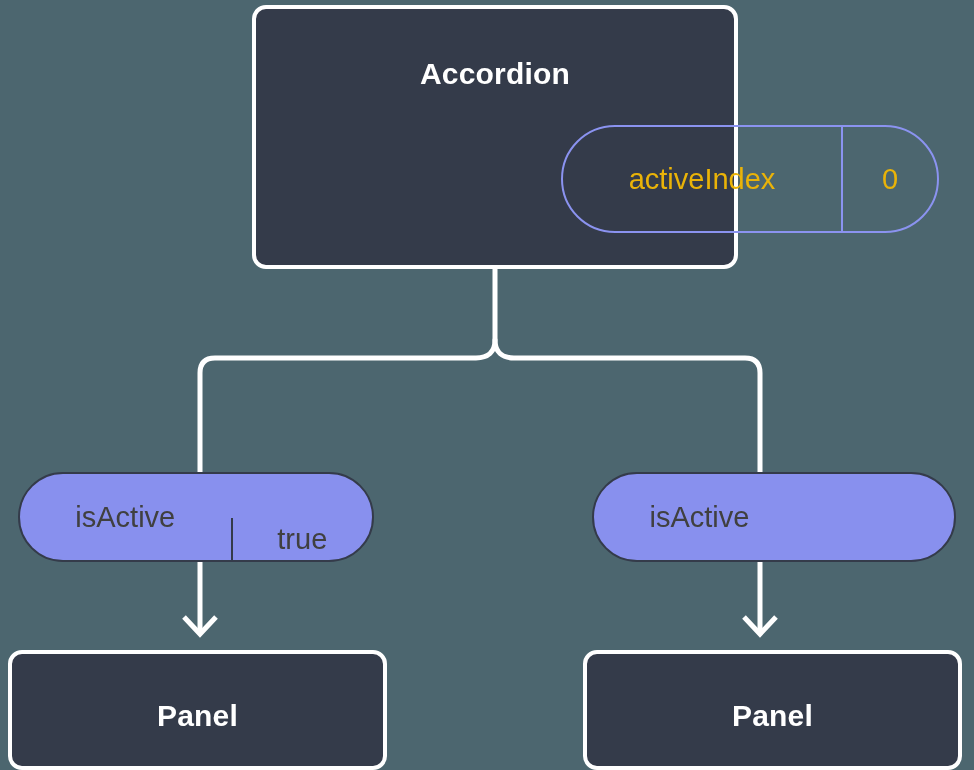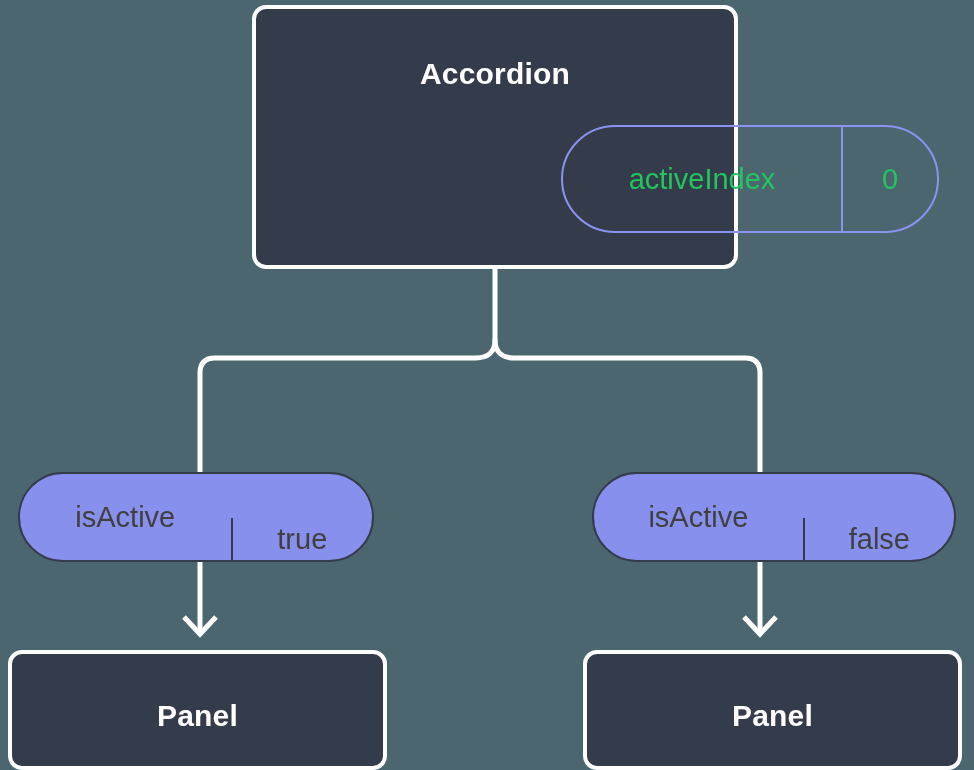--- a/index.html
+++ b/index.html
@@ -83,21 +83,21 @@
     font-size: 29px;
     line-height: 1;
   }
 
   .pill-outline {
     border: 2px solid #8b93f0;
     background: transparent;
   }
   .pill-outline .pill-key,
   .pill-outline .pill-val {
-    color: #22c55e;
+    color: #eab308;
   }
   .pill-outline .pill-val {
     border-left: 2px solid #8b93f0;
   }
 
   #state-pill-activeindex {
     left: 305px;
     top: 116px;
     width: 378px;
     height: 108px;
@@ -193,21 +193,20 @@
     </div>
   </div>
 
   <div class="pill pill-filled" id="prop-pill-left">
     <div class="pill-key">isActive</div>
     <div class="pill-val">true</div>
   </div>
 
   <div class="pill pill-filled" id="prop-pill-right">
     <div class="pill-key">isActive</div>
-    <div class="pill-val">false</div>
   </div>
 
   <div class="node-box" id="panel-node-left">
     <div class="node-title">Panel</div>
   </div>
 
   <div class="node-box" id="panel-node-right">
     <div class="node-title">Panel</div>
   </div>
 

